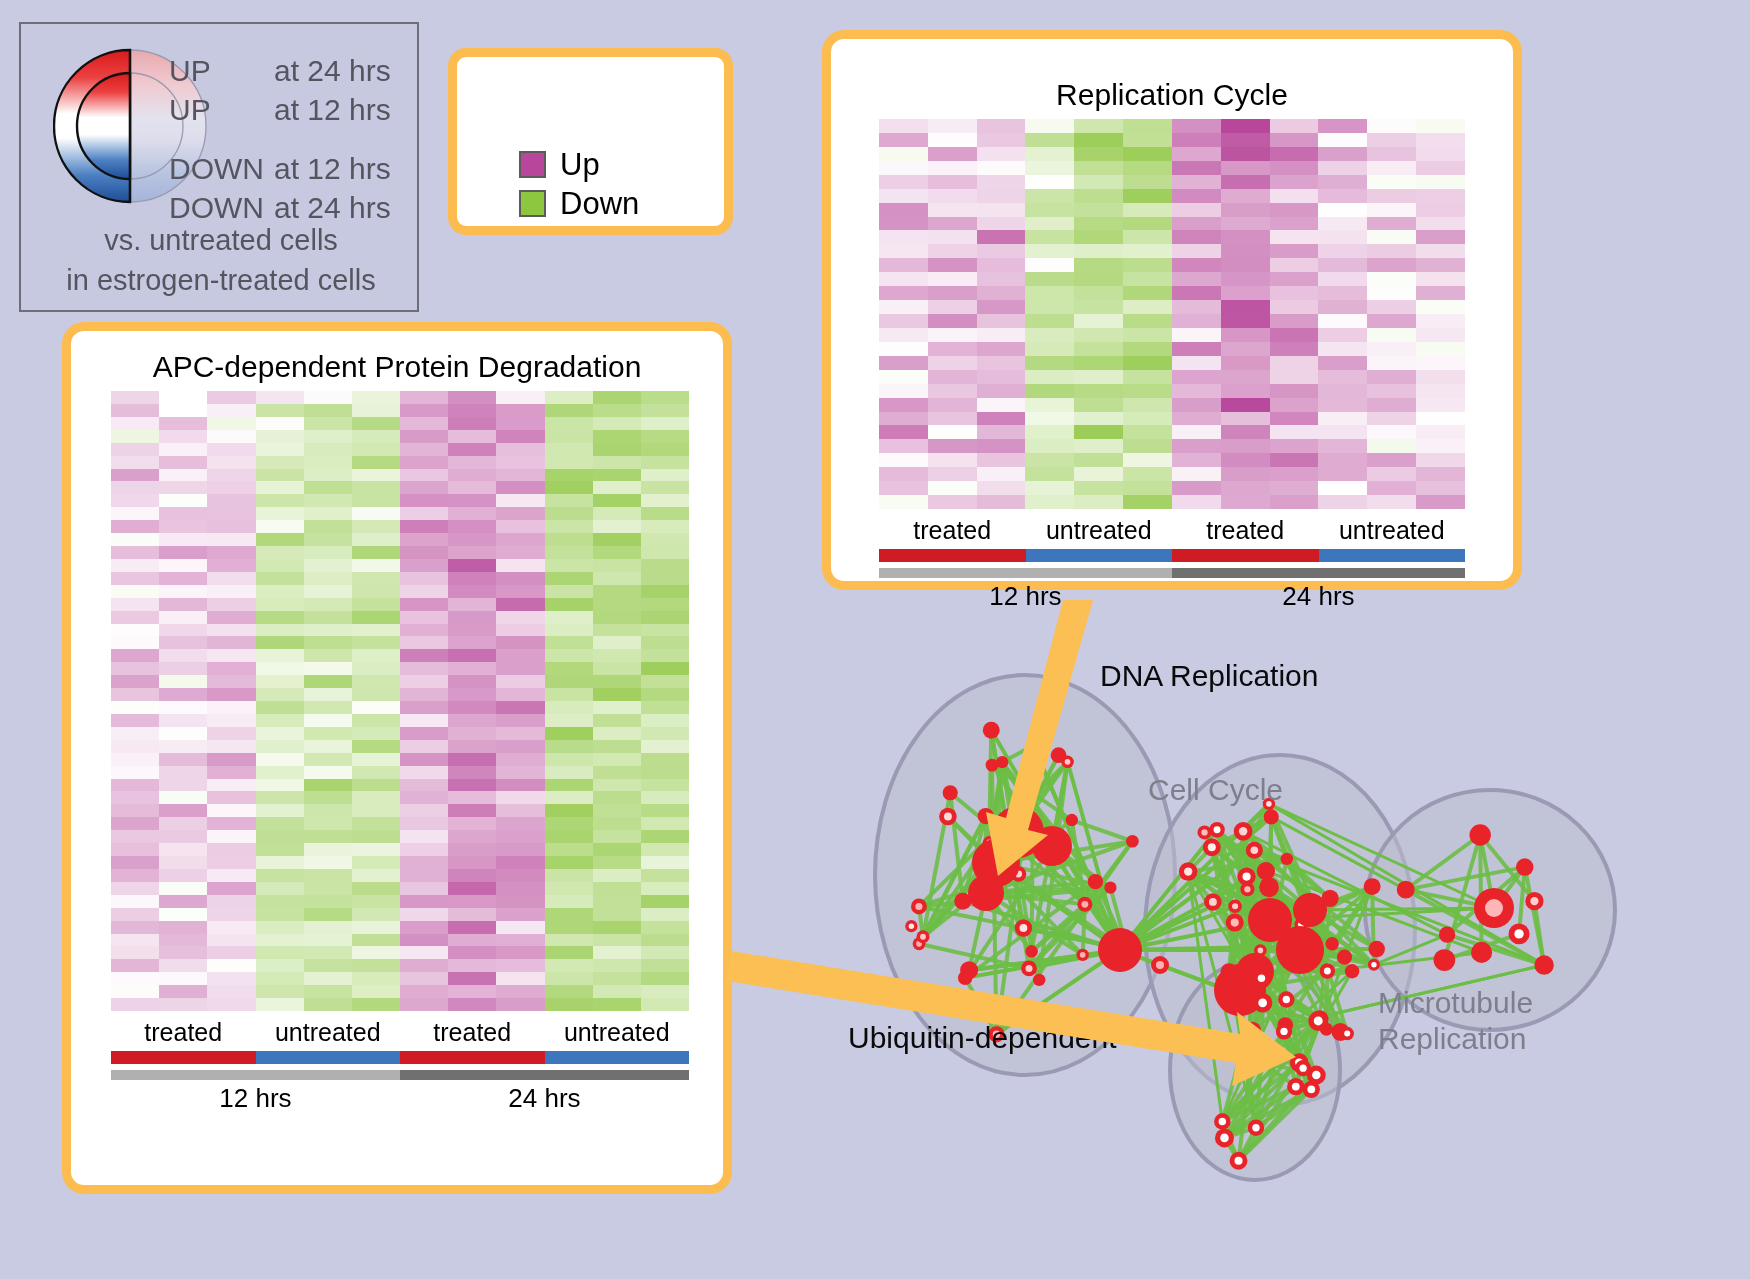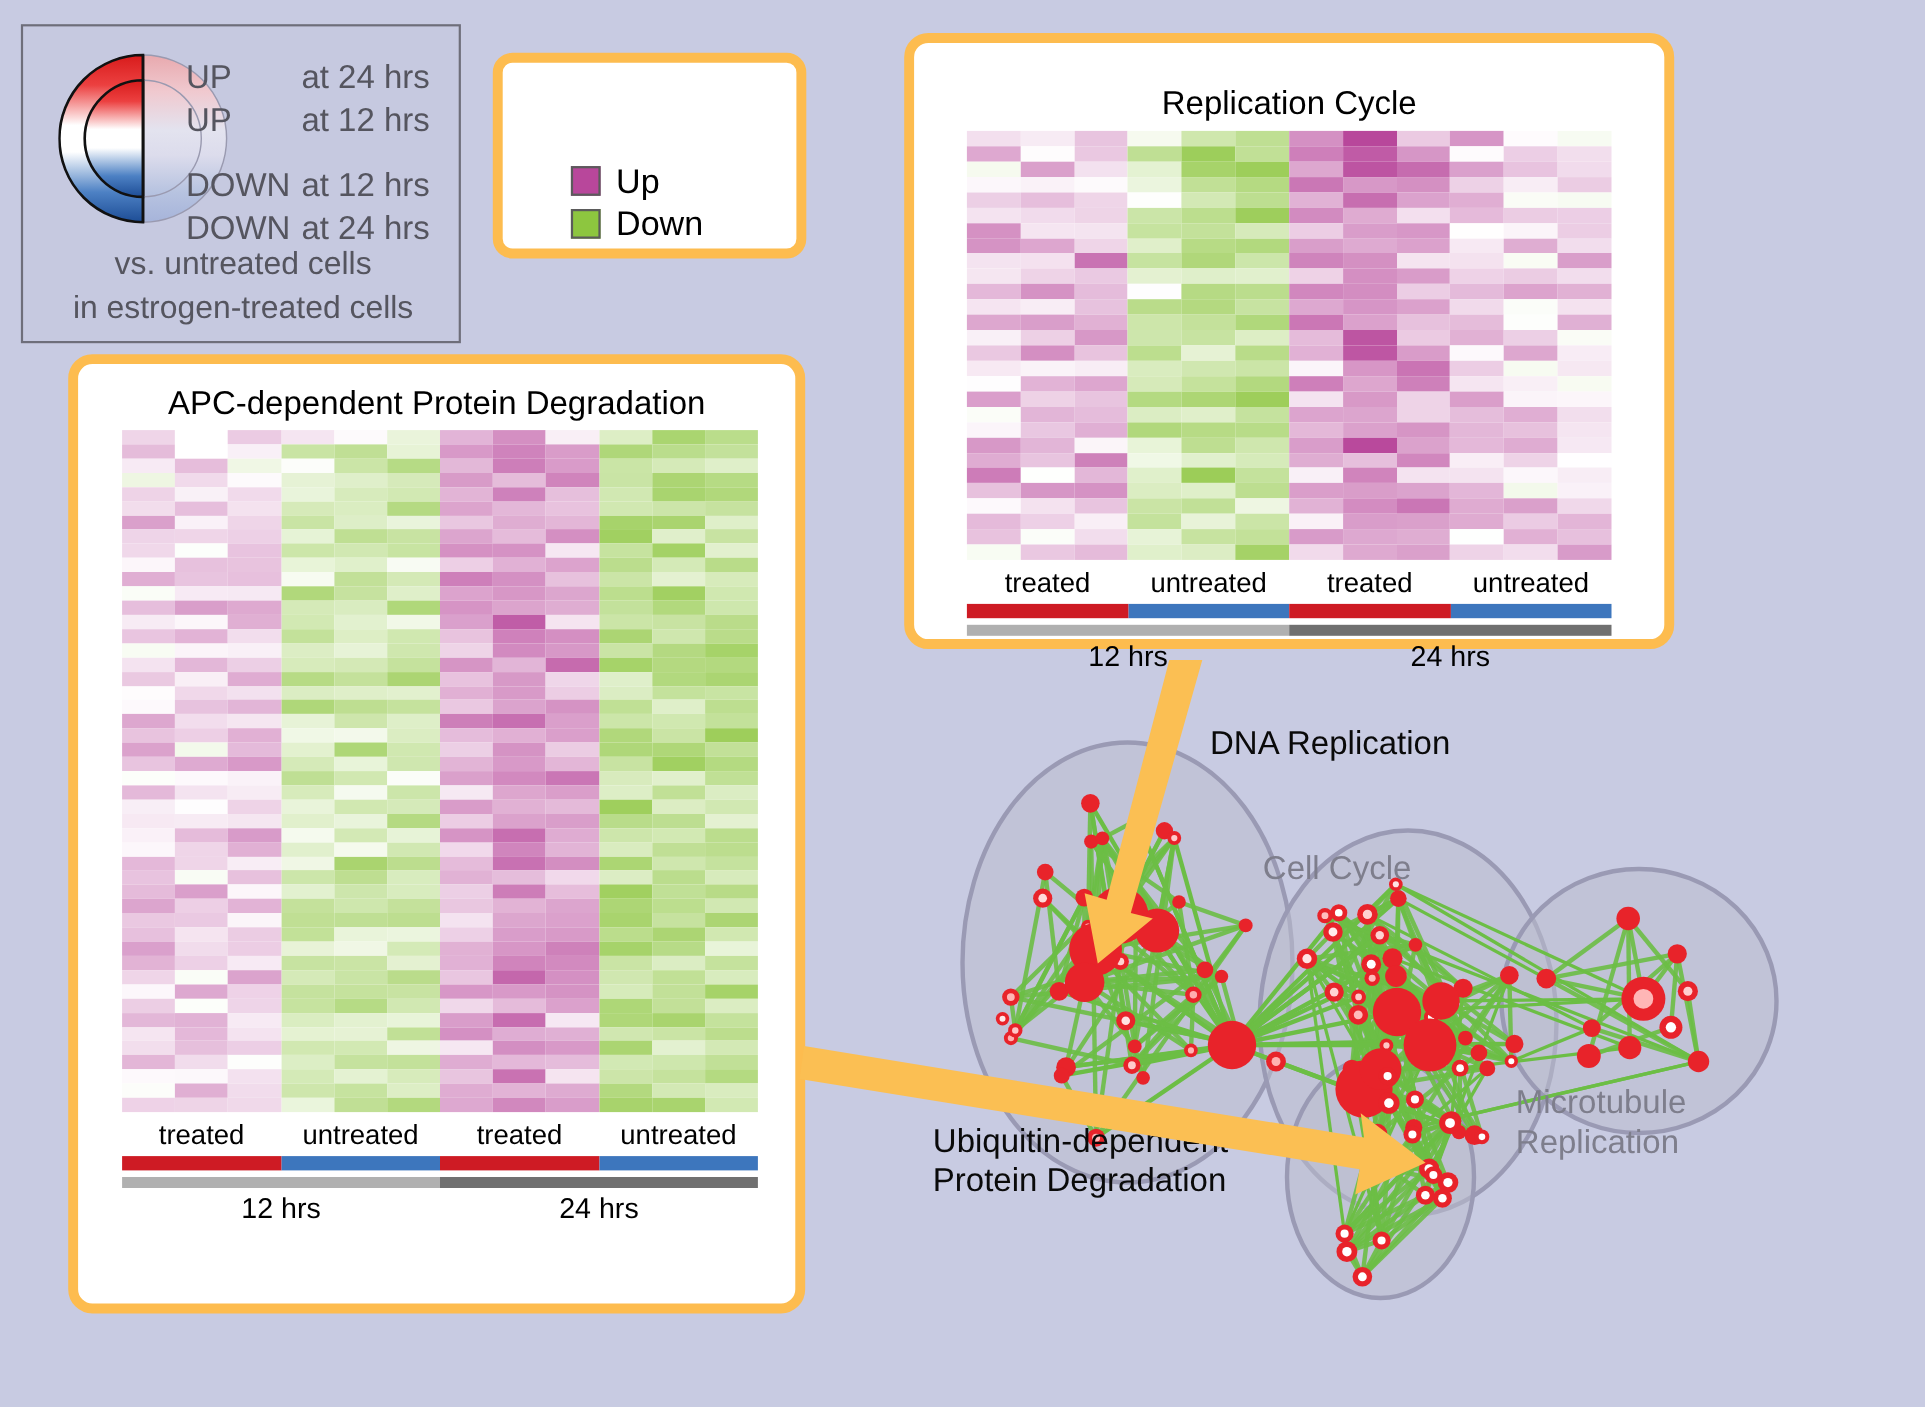--- a/index.html
+++ b/index.html
@@ -1601,21 +1601,20 @@
         <circle cx="360" cy="345" r="4.05" fill="rgb(255,177,177)"></circle>
       </svg>
     <div class="net-label" id="label-dna">DNA Replication</div>
     <div class="net-label" id="label-cellcycle">Cell Cycle</div>
     <div class="net-label" id="label-micro">
       <div>Microtubule</div>
       <div>Replication</div>
     </div>
     <div class="net-label" id="label-ubq">
       <div>Ubiquitin-dependent</div>
-      <div>Protein Degradation</div>
     </div>
   </div>
 
   <svg id="arrows" width="1750" height="1279" style="position:absolute;left:0;top:0;pointer-events:none;">
     <g fill="#fbbf53">
       <path d="M1063 600 L1093 600 L1028 830 L1048 835 L998 876 L986 812 L1006 818 Z"></path>
       <path d="M731 951 L1240 1034 L1237 1012 L1296 1057 L1232 1086 L1236 1063 L727 981 Z"></path>
     </g>
   </svg>
 

